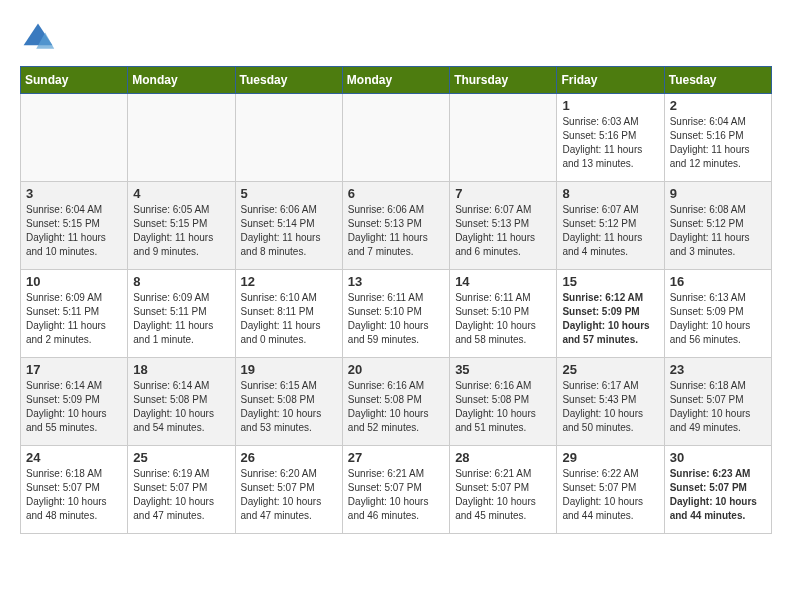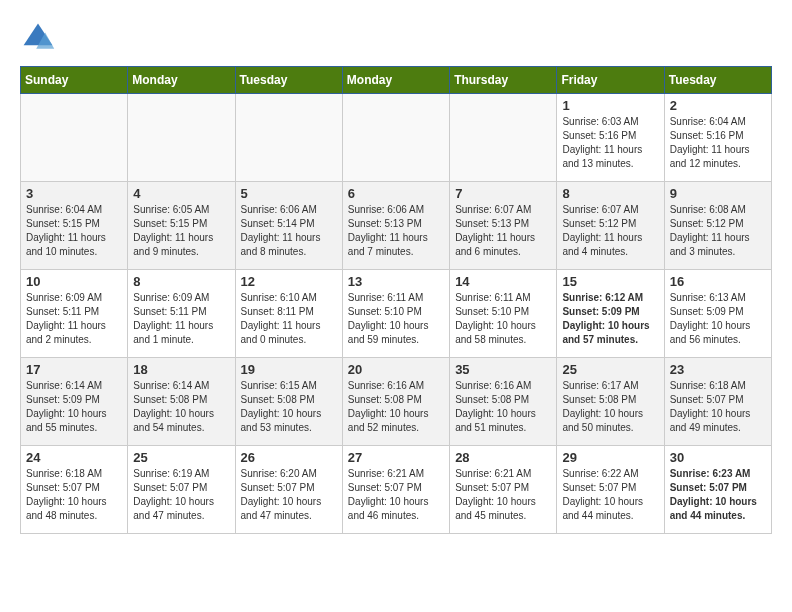--- a/index.html
+++ b/index.html
@@ -275,21 +275,21 @@
         <td class="shade">
           <span class="day-num">35</span>
           <div class="day-info" style="white-space: pre-line;">Sunrise: 6:16 AM
 Sunset: 5:08 PM
 Daylight: 10 hours
 and 51 minutes.</div>
         </td>
         <td class="shade">
           <span class="day-num">25</span>
           <div class="day-info" style="white-space: pre-line;">Sunrise: 6:17 AM
-Sunset: 5:08 PM
+Sunset: 5:43 PM
 Daylight: 10 hours
 and 50 minutes.</div>
         </td>
         <td class="shade">
           <span class="day-num">23</span>
           <div class="day-info" style="white-space: pre-line;">Sunrise: 6:18 AM
 Sunset: 5:07 PM
 Daylight: 10 hours
 and 49 minutes.</div>
         </td>

